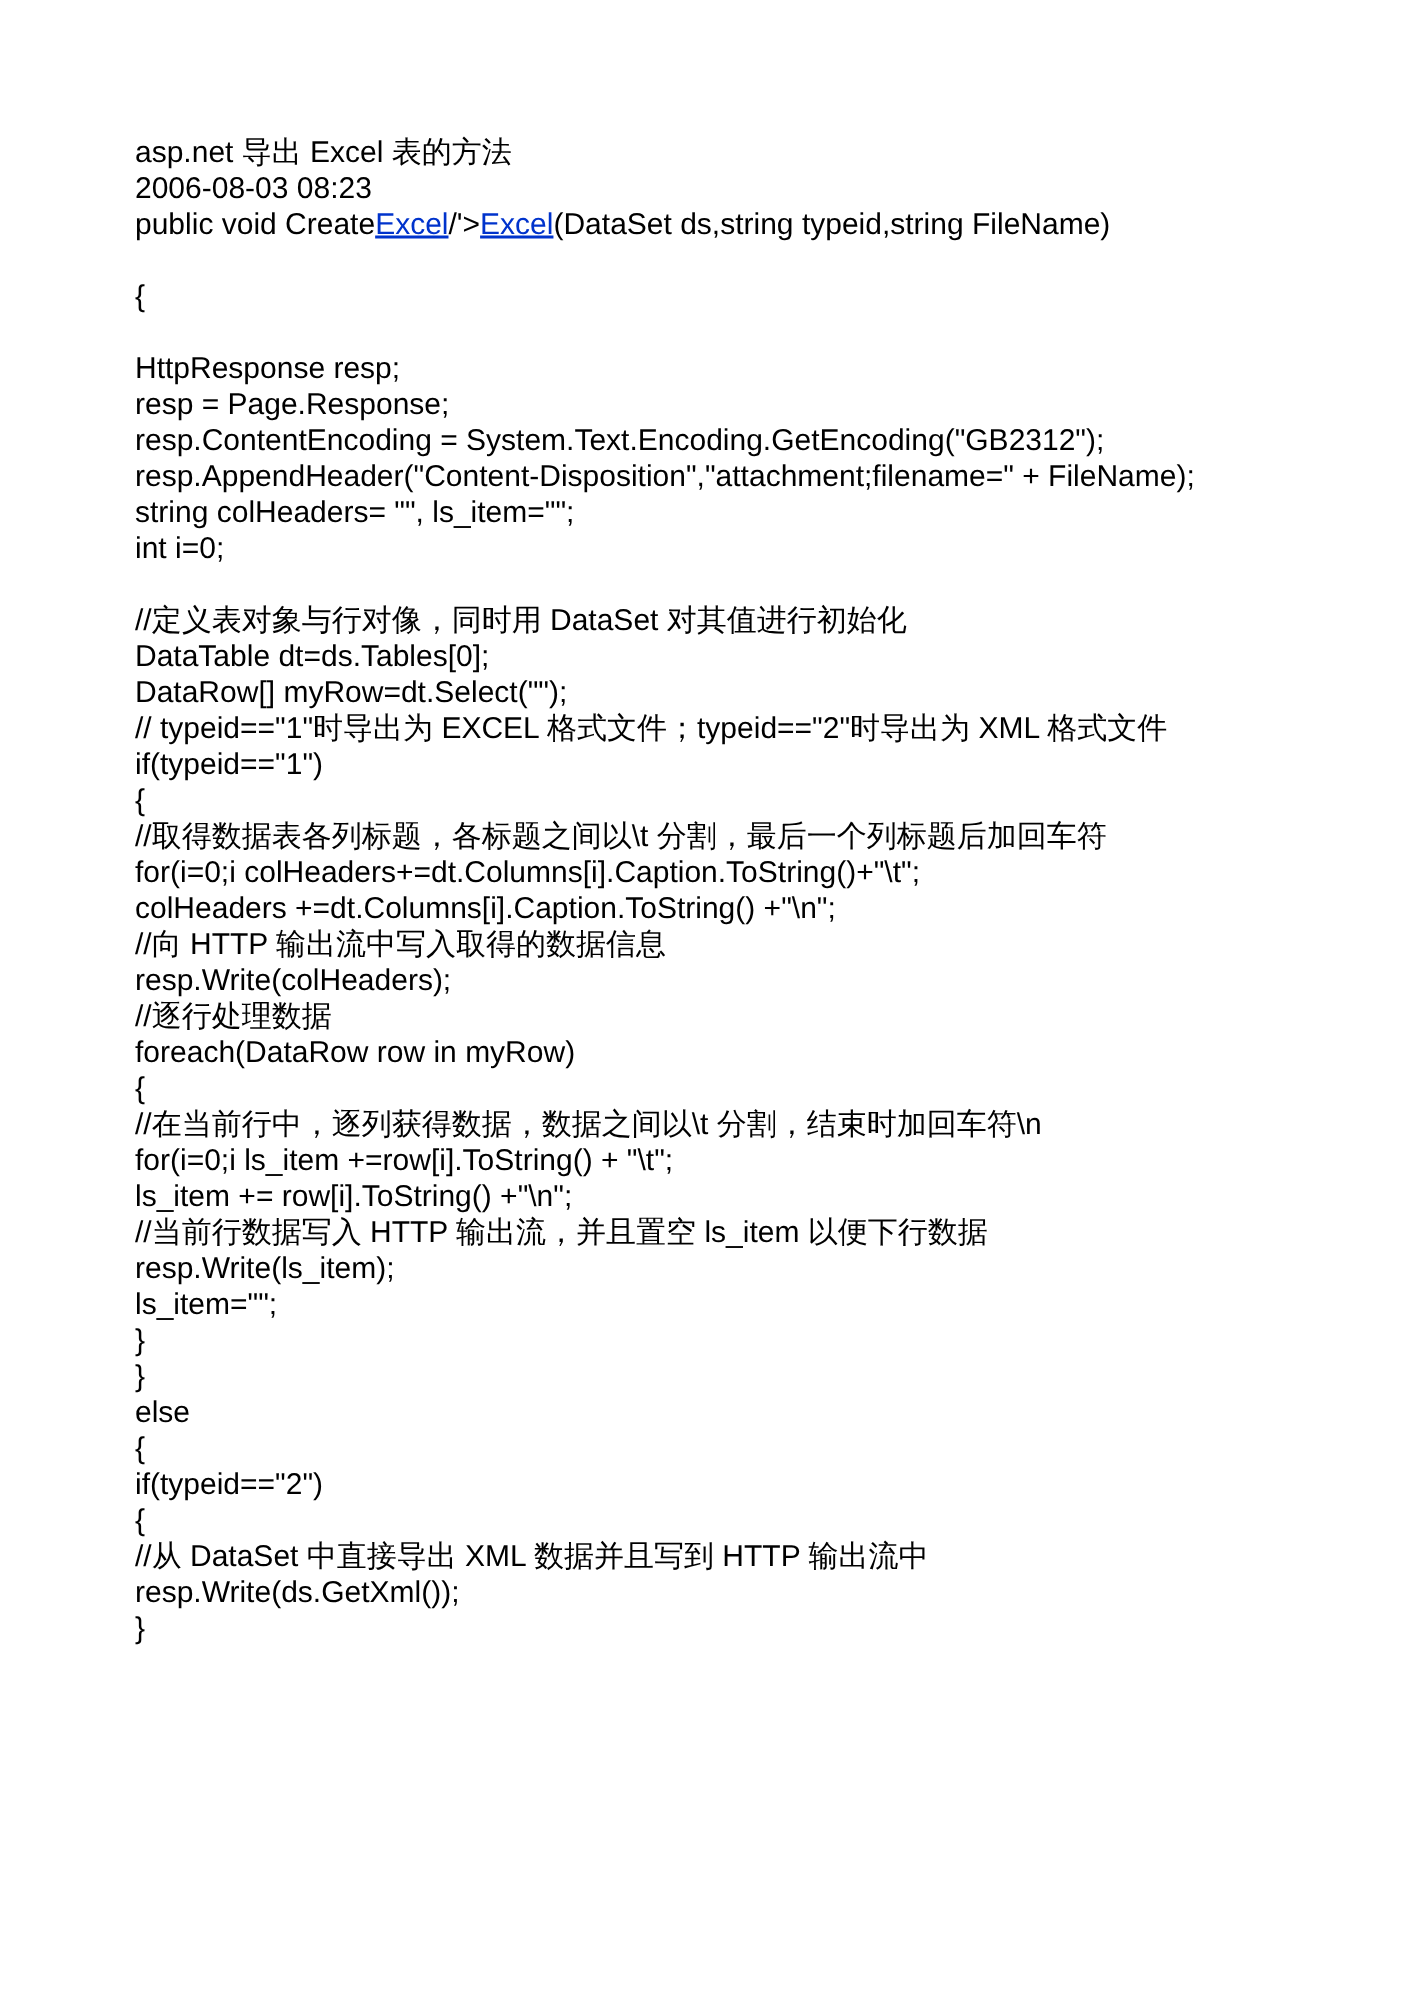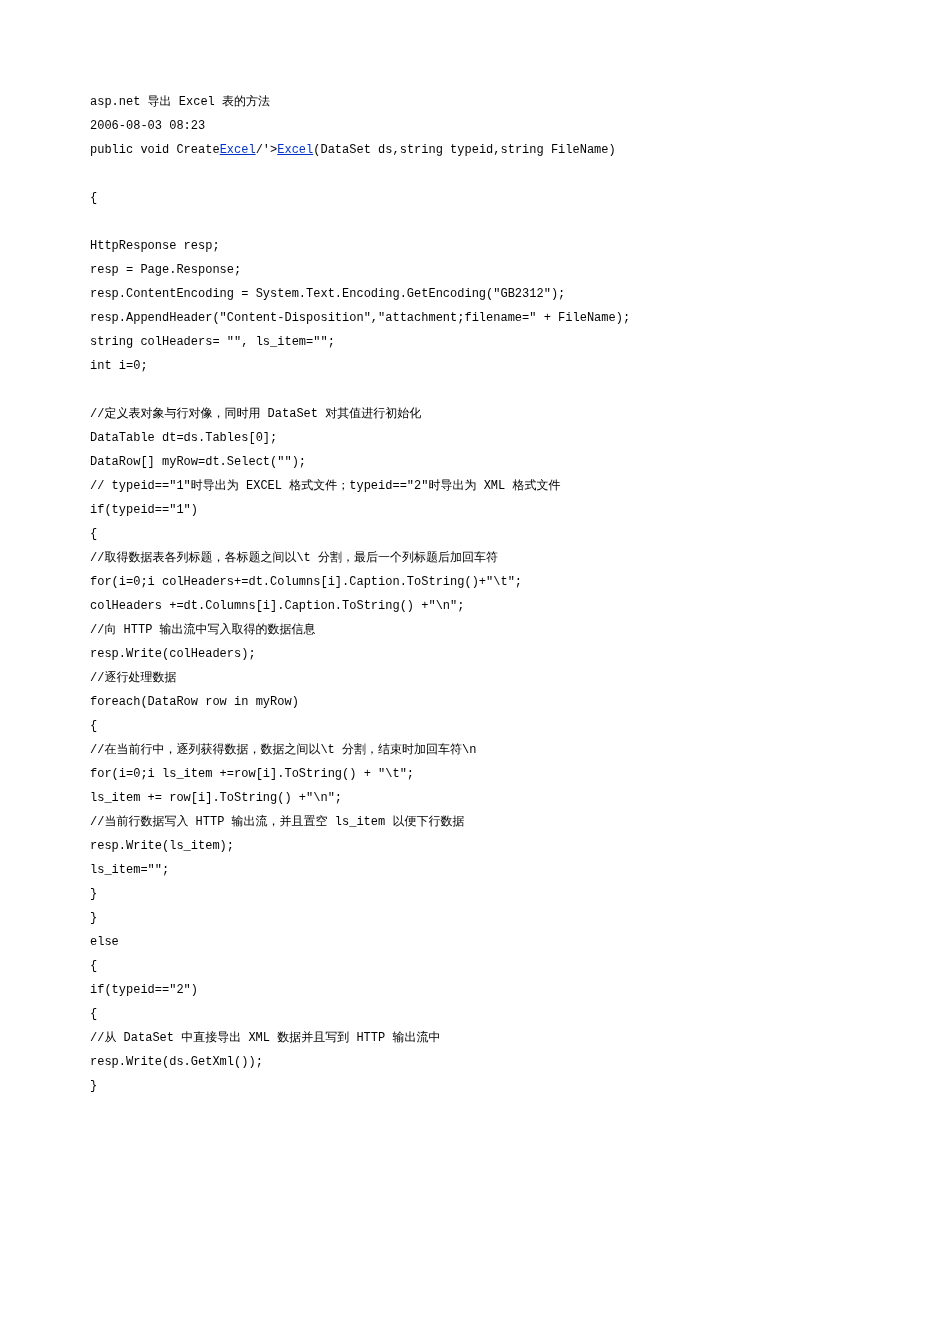--- a/index.html
+++ b/index.html
@@ -6,22 +6,22 @@
     margin: 0;
     padding: 0;
     background: #fff;
   }
   .page {
     width: 945px;
     min-height: 1337px;
     background: #fff;
     box-sizing: border-box;
     padding: 90px 90px 90px 90px;
-    font-family: Liberation Mono, monospace;
-    font-size: 12px;
+    font-family: Liberation Sans, sans-serif;
+    font-size: 20px;
     line-height: 24px;
     color: #000;
     white-space: pre-wrap;
     word-break: break-all;
   }
   a.link {
     color: #0033cc;
     text-decoration: underline;
   }
 </style>

